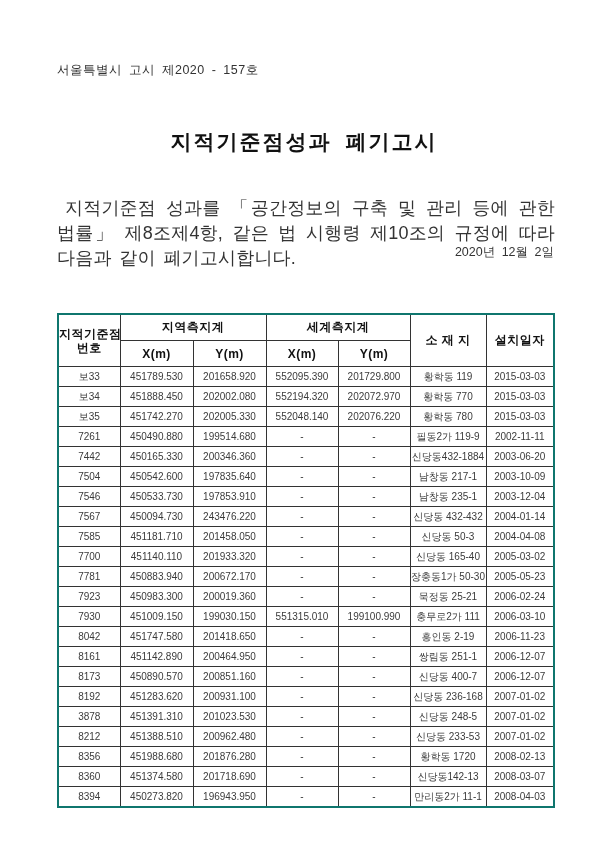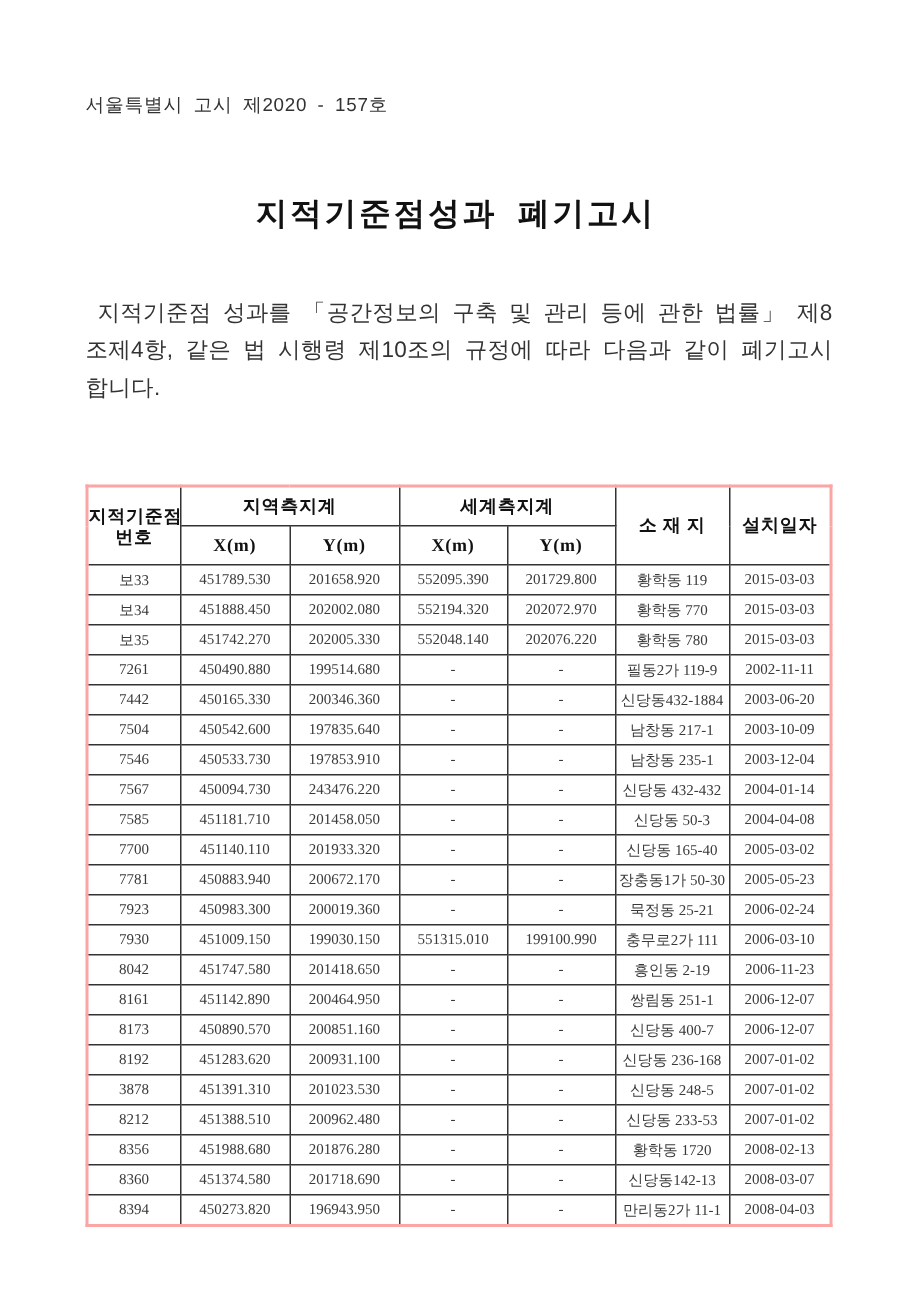--- a/index.html
+++ b/index.html
@@ -10,36 +10,35 @@
   .notice-no{
     position:absolute;left:57px;top:62px;font-size:12.5px;color:#333;
     letter-spacing:0.5px;word-spacing:3px;
   }
   .doc-title{
     position:absolute;left:0;top:128px;width:608px;text-align:center;
     font-size:21px;font-weight:bold;color:#111;letter-spacing:2px;word-spacing:6px;
   }
   .body-text{
     position:absolute;left:57px;top:196px;width:498px;
-    font-size:15px;line-height:25px;color:#333;text-align:justify;
+    font-size:18px;line-height:25px;color:#333;text-align:justify;
     text-indent:8px;word-spacing:2.5px;letter-spacing:0.2px;
   }
   .date-line{
     position:absolute;left:57px;top:244px;width:497px;text-align:right;
     font-size:12.5px;color:#333;word-spacing:3px;
   }
   .signer-line{
     position:absolute;left:57px;top:269px;width:497px;text-align:right;
     font-size:12.5px;color:#333;word-spacing:3px;
   }
   table.points{
-    position:absolute;left:57px;top:323px;width:496px;
+    position:absolute;left:57px;top:313px;width:496px;
     border-collapse:collapse;table-layout:fixed;
-    border:2px solid #fca5a5;
-    font-family:Liberation Serif, serif;
+    border:2px solid #0f766e;
   }
   table.points th, table.points td{
     border:1px solid #333;text-align:center;vertical-align:middle;
     padding:0;overflow:hidden;white-space:nowrap;
   }
   table.points th{
     font-size:12px;font-weight:bold;color:#111;height:25px;letter-spacing:0.5px;
   }
   th.group{font-size:12.5px;}
   table.points td{
@@ -59,20 +58,21 @@
 <body>
 
 <div class="page">
 
   <div class="notice-no">서울특별시 고시 제2020 - 157호</div>
 
   <div class="doc-title">지적기준점성과 폐기고시</div>
 
   <div class="body-text">지적기준점 성과를 「공간정보의 구축 및 관리 등에 관한 법률」 제8조제4항, 같은 법 시행령 제10조의 규정에 따라 다음과 같이 폐기고시합니다.</div>
 
+  <div class="date-line">2020년 12월 2일</div>
 
 
   <table class="points">
     <colgroup>
       <col class="c-no">
         <col class="c-x1">
         <col class="c-y1">
       <col class="c-x2">
         <col class="c-y2">
         <col class="c-loc">

